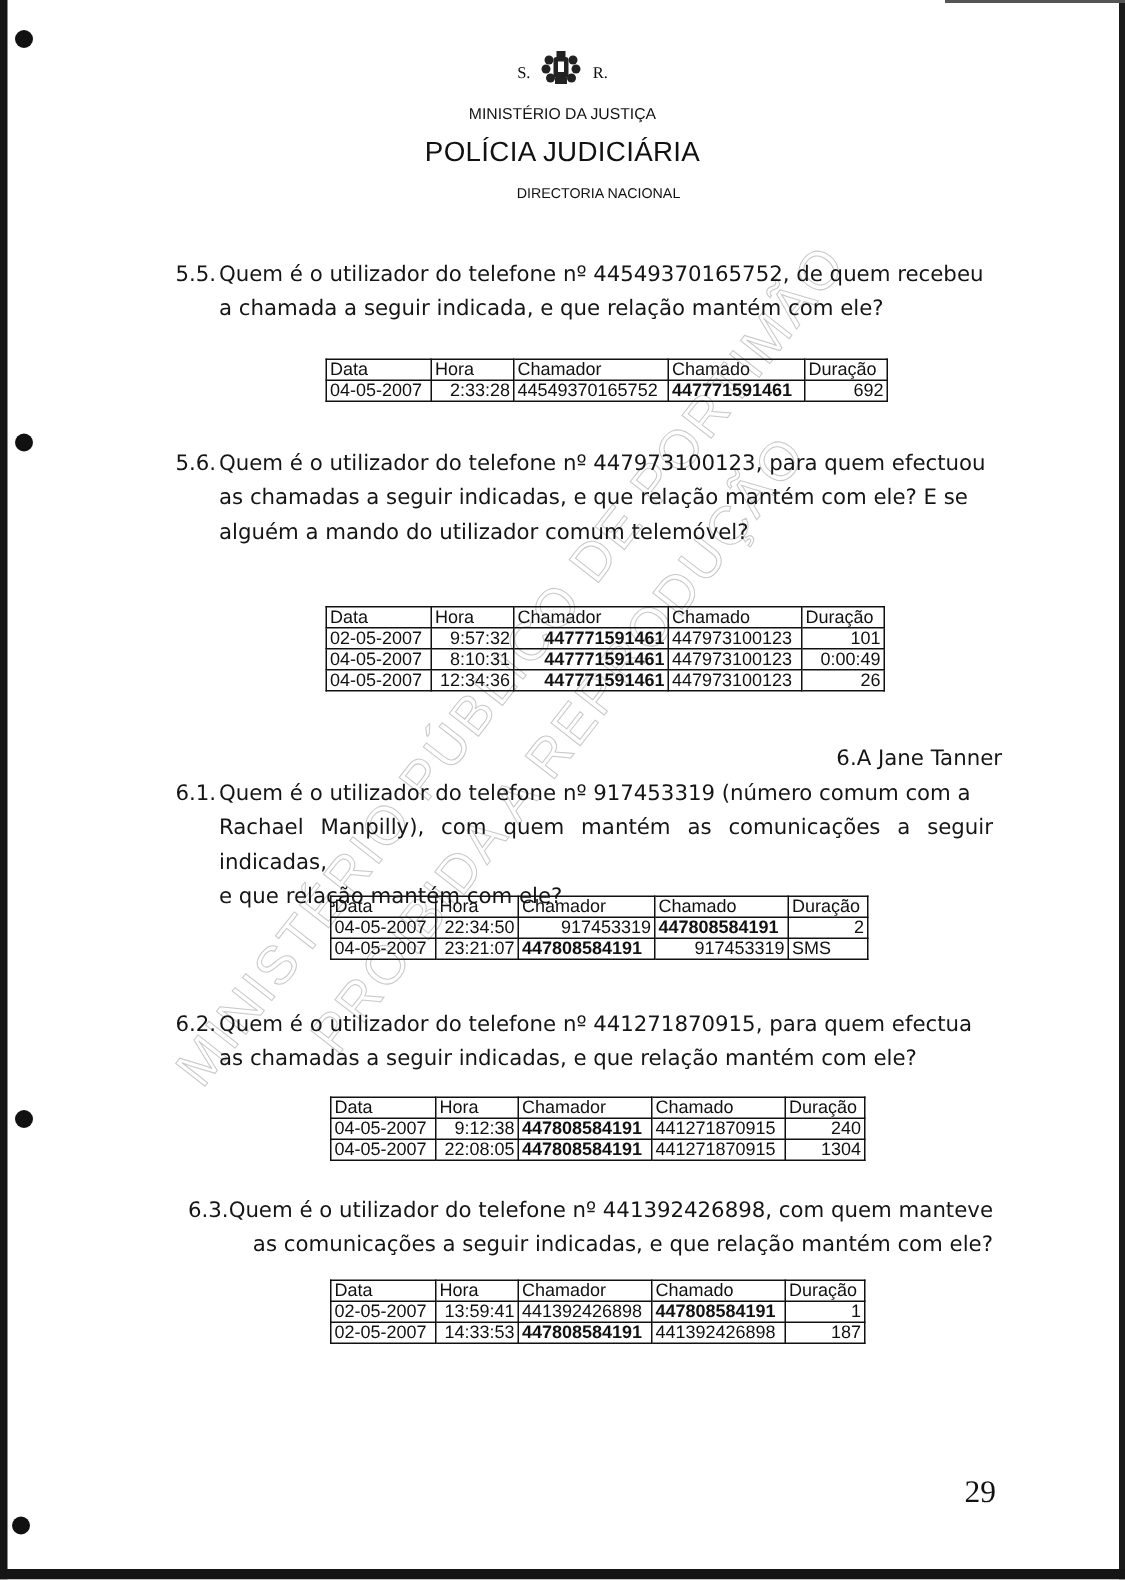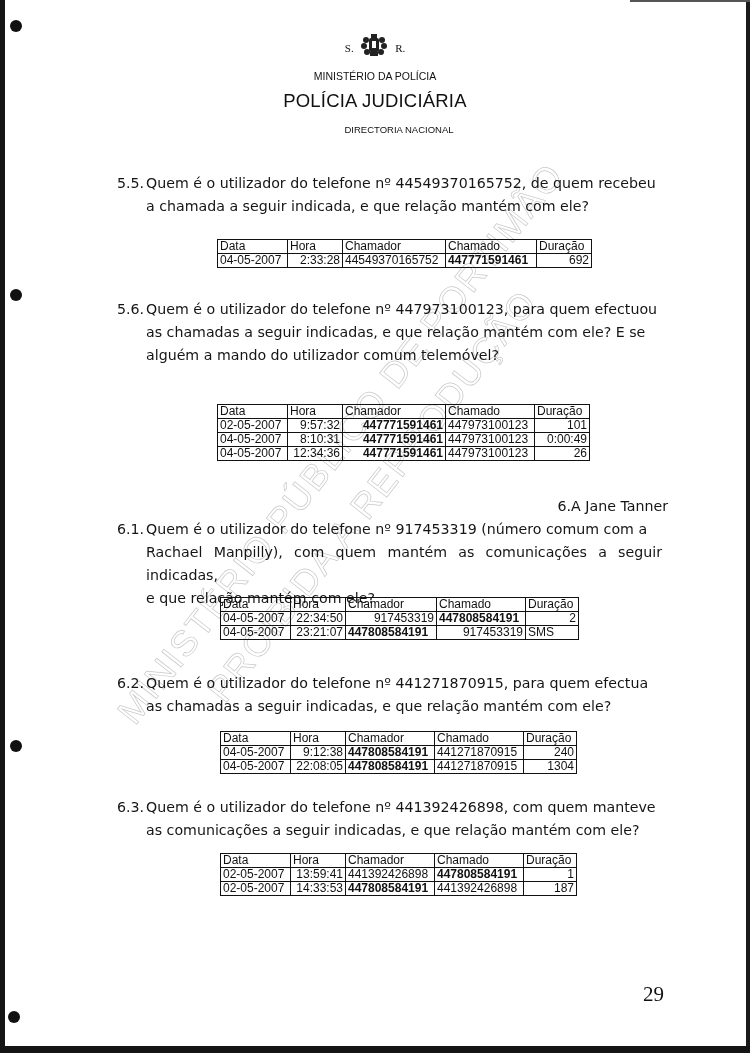--- a/index.html
+++ b/index.html
@@ -74,21 +74,21 @@
         <circle cx="24" cy="14" r="3"></circle>
       <circle cx="7" cy="20" r="3"></circle>
         <circle cx="21" cy="20" r="3"></circle>
       <rect x="9" y="6" width="10" height="14" rx="2"></rect>
       <rect x="10" y="20" width="8" height="4"></rect>
     </g>
     <rect x="12" y="9" width="4" height="7" fill="#fff"></rect>
   </svg>
   <span class="r">R.</span>
 </div>
-<div class="header ministerio">MINISTÉRIO DA POLÍCIA</div>
+<div class="header ministerio">MINISTÉRIO DA JUSTIÇA</div>
 <div class="header policia">POLÍCIA JUDICIÁRIA</div>
 <div class="header directoria">DIRECTORIA NACIONAL</div>
 
 <div class="para" style="left:117px;top:172px;width:545px;">
   <div><span class="num">5.5.</span><span>Quem é o utilizador do telefone nº 44549370165752, de quem recebeu</span></div>
   <div class="indent">a chamada a seguir indicada, e que relação mantém com ele?</div>
 </div>
 <table class="calls" style="left:217px;top:239px;">
   <tbody>
       <tr>
@@ -204,21 +204,21 @@
   <tr>
     <td>04-05-2007</td>
     <td class="r">22:08:05</td>
     <td class="b">447808584191</td>
     <td>441271870915</td>
     <td class="r">1304</td>
   </tr>
 </tbody>
   </table>
 
-<div class="para" style="left:117px;top:796px;width:545px;">
+<div class="para" style="left:117px;top:796px;width:545px;text-align:right;">
   <div><span class="num">6.3.</span><span>Quem é o utilizador do telefone nº 441392426898, com quem manteve</span></div>
   <div class="indent">as comunicações a seguir indicadas, e que relação mantém com ele?</div>
 </div>
 <table class="calls" style="left:220px;top:853px;">
   <tbody>
       <tr>
     <td style="width:65px">Data</td>
     <td style="width:50px">Hora</td>
     <td style="width:84px">Chamador</td>
     <td style="width:84px">Chamado</td>

